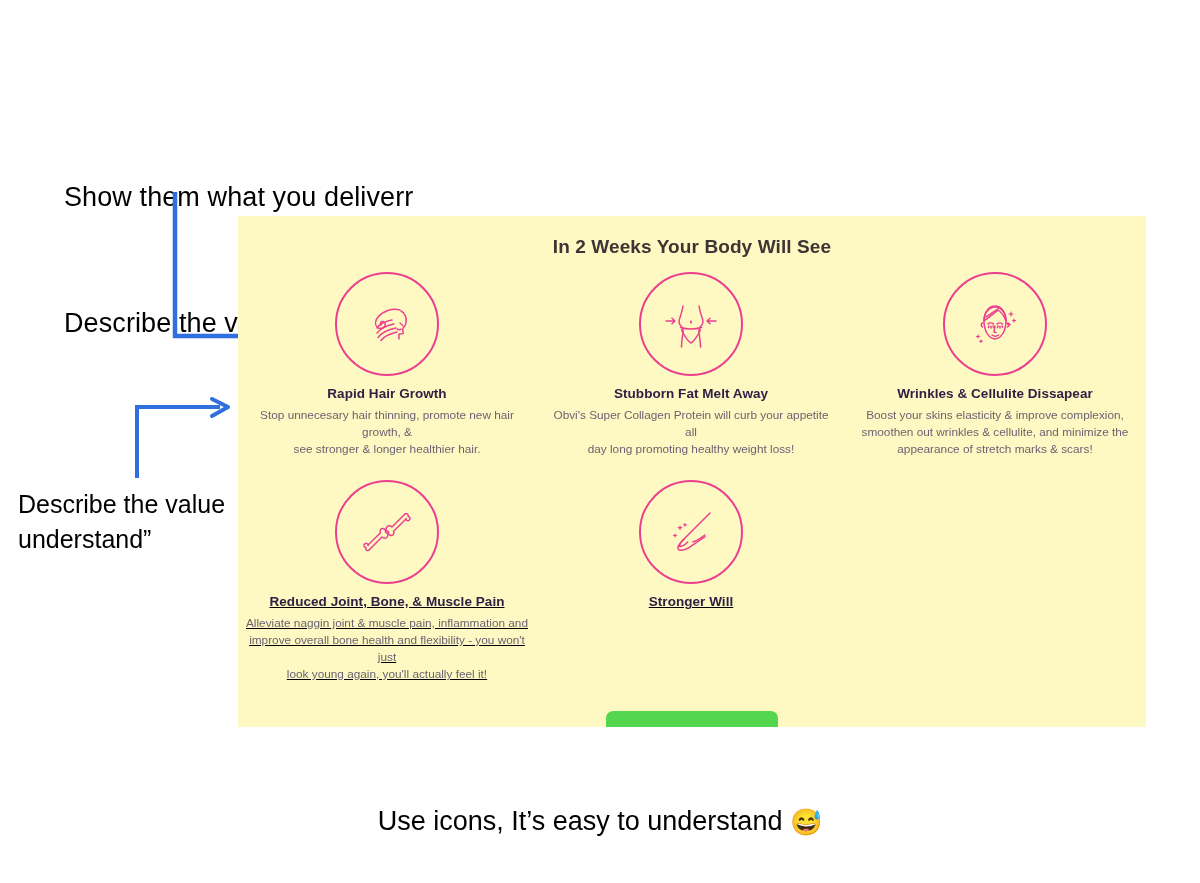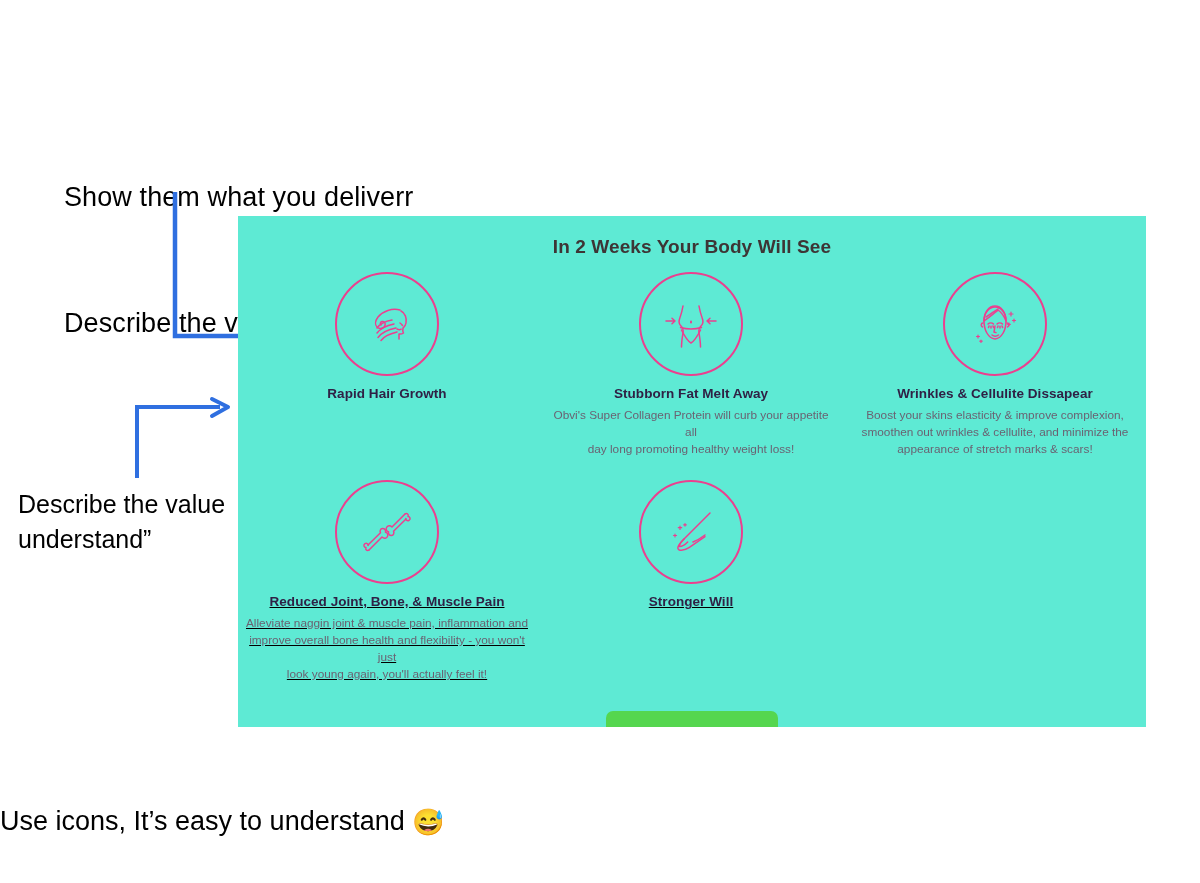--- a/index.html
+++ b/index.html
@@ -42,21 +42,21 @@
     font-size: 25px;
     line-height: 35px;
     color: #000000;
   }
 
   .annot-bottom {
     position: absolute;
     left: 0;
     top: 806px;
     width: 1200px;
-    text-align: left;
+    text-align: center;
     font-size: 27px;
     color: #000000;
   }
   .annot-bottom .emoji {
     font-size: 26px;
     vertical-align: -1px;
   }
 
   
   .arrow-svg {
@@ -68,21 +68,21 @@
     pointer-events: none;
   }
 
   
   .panel {
     position: absolute;
     left: 238px;
     top: 216px;
     width: 908px;
     height: 511px;
-    background: #5eead4;
+    background: #fef9c3;
     overflow: hidden;
   }
 
   .panel-heading {
     position: absolute;
     left: 0;
     top: 20px;
     width: 908px;
     text-align: center;
     font-size: 19px;
@@ -194,20 +194,22 @@
 
               <path d="M44,17 c-8,-2 -17,1 -22,7 c-3,4 -3,8 -1,10 c2.5,2.5 7,1.5 8,-1.5 c0.8,-2.5 -1,-4.5 -3,-4 c-1.8,0.5 -2.2,2.5 -1,3.5"></path>
 
               <path d="M36,27 c-6,1 -12,4 -15,8"></path>
               <path d="M38,31 c-7,1.5 -14,5 -17,9"></path>
               <path d="M40,35 c-8,1.5 -15,5.5 -18,9.5"></path>
               <path d="M41,39 c-8,2 -14,5.5 -16,8.5"></path>
             </svg>
           </div>
           <div class="card-title">Rapid Hair Growth</div>
+          <div class="card-desc">Stop unnecesary hair thinning, promote new hair growth, &amp;
+see stronger &amp; longer healthier hair.</div>
         </div>
 
         <div class="card">
           <div class="icon-wrap">
             <svg width="62" height="62" viewBox="0 0 62 62" fill="none" stroke="#ec3f8f" stroke-width="1.5" stroke-linecap="round" stroke-linejoin="round">
 
               <path d="M23,13 c-1,6 -2.5,10 -3.5,13 c-1,3 -0.5,5 1.5,7 c2,2 2.5,4 2,7 c-0.8,5 -1.5,9 -1.5,14"></path>
 
               <path d="M39,13 c1,6 2.5,10 3.5,13 c1,3 0.5,5 -1.5,7 c-2,2 -2.5,4 -2,7 c0.8,5 1.5,9 1.5,14"></path>
 

